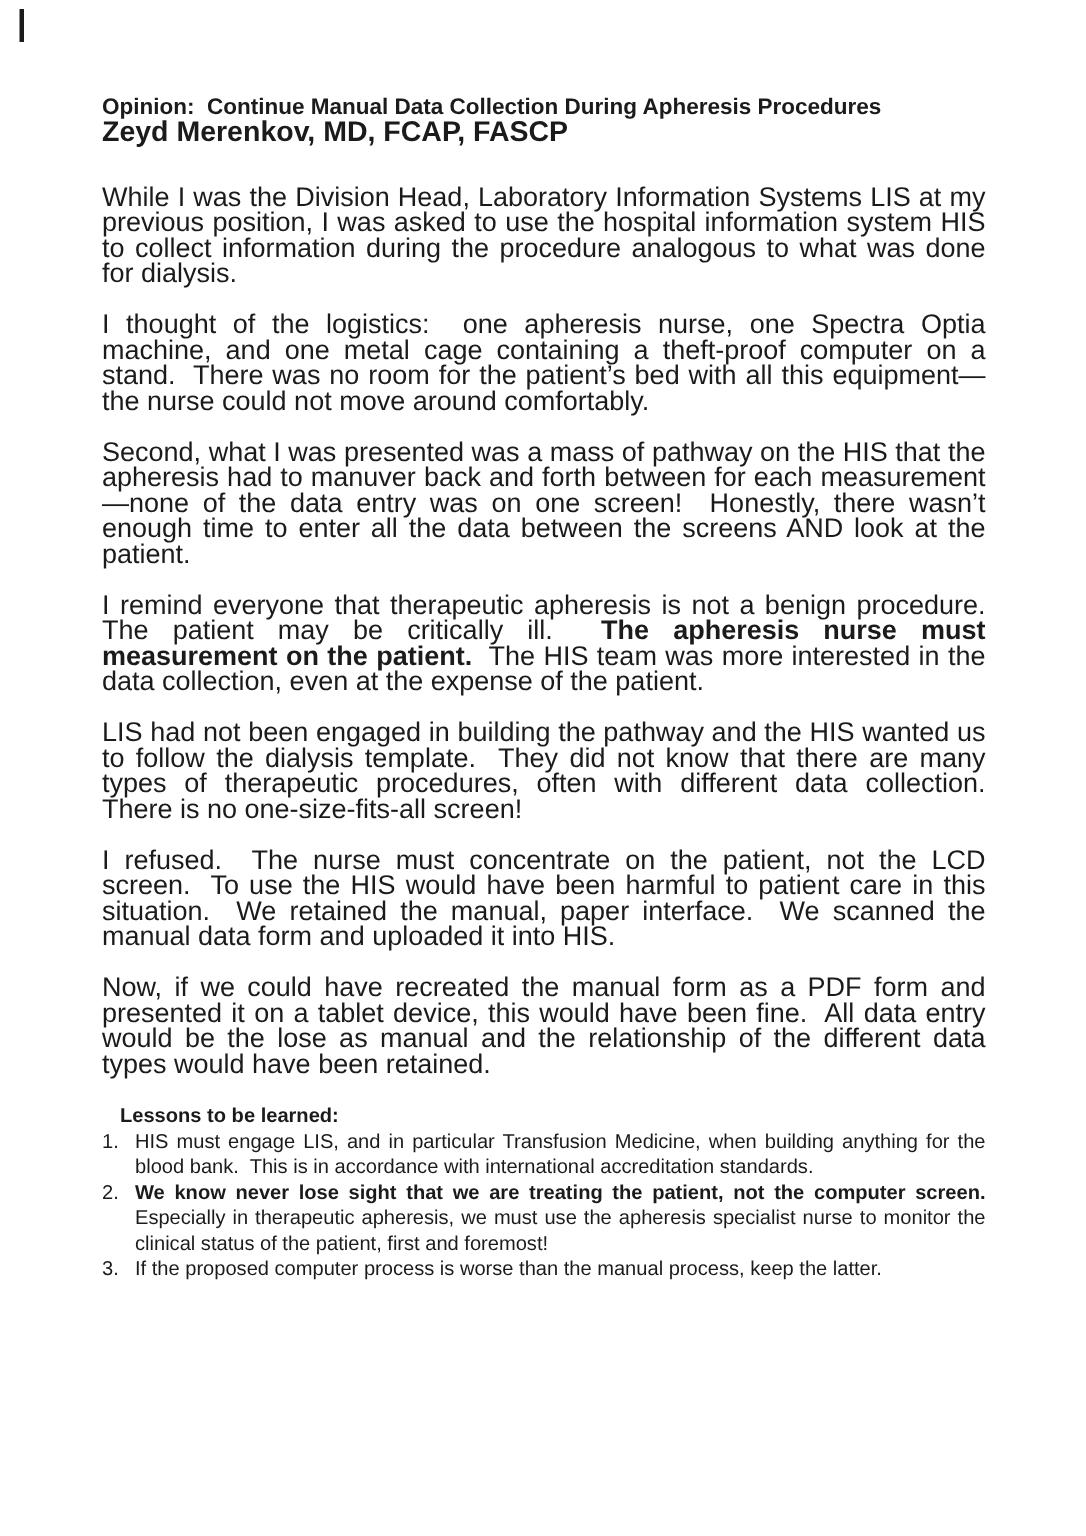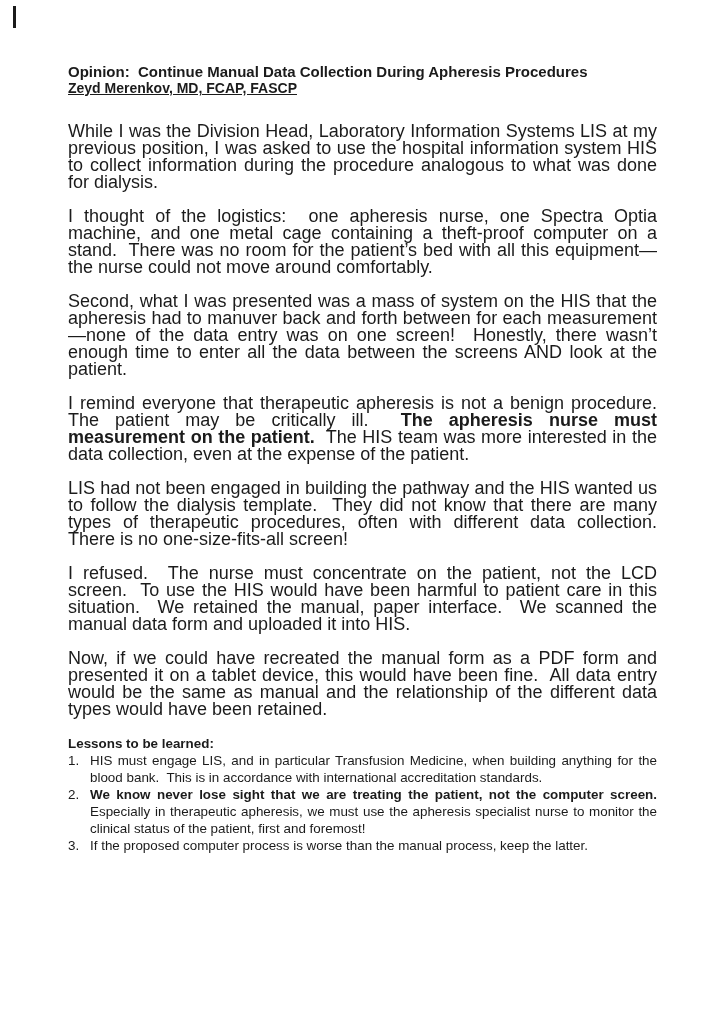--- a/index.html
+++ b/index.html
@@ -26,41 +26,41 @@
     top: 63px;
     width: 589px;
   }
   .title {
     font-size: 15px;
     font-weight: bold;
     line-height: 17px;
     white-space: pre-wrap;
   }
   .byline {
-    font-size: 14px;
+    font-size: 19px;
     font-weight: bold;
     line-height: 17px;
     white-space: pre-wrap;
-    text-decoration: underline;
   }
   p.body {
     font-size: 18px;
     line-height: 17px;
     text-align: justify;
     white-space: pre-wrap;
     margin: 17px 0 0 0;
   }
   p.body.first { margin-top: 26px; }
   .bold { font-weight: bold; }
   .lessons-heading {
     font-size: 13.4px;
     font-weight: bold;
     line-height: 17px;
     margin-top: 17px;
     white-space: pre-wrap;
+    margin-left: 12px;
   }
   .lesson {
     display: flex;
     font-size: 13.4px;
     line-height: 17px;
   }
   .num { flex: 0 0 22px; width: 22px; }
   .ltext {
     flex: 1;
     text-align: justify;
@@ -71,25 +71,25 @@
 <body>
 
 <div class="page" style="background: rgb(255, 255, 255); color: rgb(27, 27, 27);">
   <div class="scan-mark"></div>
   <div class="content">
     <div class="title">Opinion:  Continue Manual Data Collection During Apheresis Procedures</div>
     <div class="byline">Zeyd Merenkov, MD, FCAP, FASCP</div>
 
     <p class="body first"><span>While I was the Division Head, Laboratory Information Systems LIS at my previous position, I was asked to use the hospital information system HIS to collect information during the procedure analogous to what was done for dialysis.</span></p>
     <p class="body"><span>I thought of the logistics:  one apheresis nurse, one Spectra Optia machine, and one metal cage containing a theft-proof computer on a stand.  There was no room for the patient’s bed with all this equipment—the nurse could not move around comfortably.</span></p>
-    <p class="body"><span>Second, what I was presented was a mass of system on the HIS that the apheresis had to manuver back and forth between for each measurement—none of the data entry was on one screen!  Honestly, there wasn’t enough time to enter all the data between the screens AND look at the patient.</span></p>
+    <p class="body"><span>Second, what I was presented was a mass of pathway on the HIS that the apheresis had to manuver back and forth between for each measurement—none of the data entry was on one screen!  Honestly, there wasn’t enough time to enter all the data between the screens AND look at the patient.</span></p>
     <p class="body"><span>I remind everyone that therapeutic apheresis is not a benign procedure.  The patient may be critically ill.  </span><span class="bold">The apheresis nurse must measurement on the patient.</span><span>  The HIS team was more interested in the data collection, even at the expense of the patient.</span></p>
     <p class="body"><span>LIS had not been engaged in building the pathway and the HIS wanted us to follow the dialysis template.  They did not know that there are many types of therapeutic procedures, often with different data collection.  There is no one-size-fits-all screen!</span></p>
     <p class="body"><span>I refused.  The nurse must concentrate on the patient, not the LCD screen.  To use the HIS would have been harmful to patient care in this situation.  We retained the manual, paper interface.  We scanned the manual data form and uploaded it into HIS.</span></p>
-    <p class="body"><span>Now, if we could have recreated the manual form as a PDF form and presented it on a tablet device, this would have been fine.  All data entry would be the same as manual and the relationship of the different data types would have been retained.</span></p>
+    <p class="body"><span>Now, if we could have recreated the manual form as a PDF form and presented it on a tablet device, this would have been fine.  All data entry would be the lose as manual and the relationship of the different data types would have been retained.</span></p>
 
     <div class="lessons-heading">Lessons to be learned:</div>
 
     <div>
       <div class="lesson">
         <span class="num">1.</span>
         <span class="ltext"><span>HIS must engage LIS, and in particular Transfusion Medicine, when building anything for the blood bank.  This is in accordance with international accreditation standards.</span></span>
       </div>
       <div class="lesson">
         <span class="num">2.</span>

